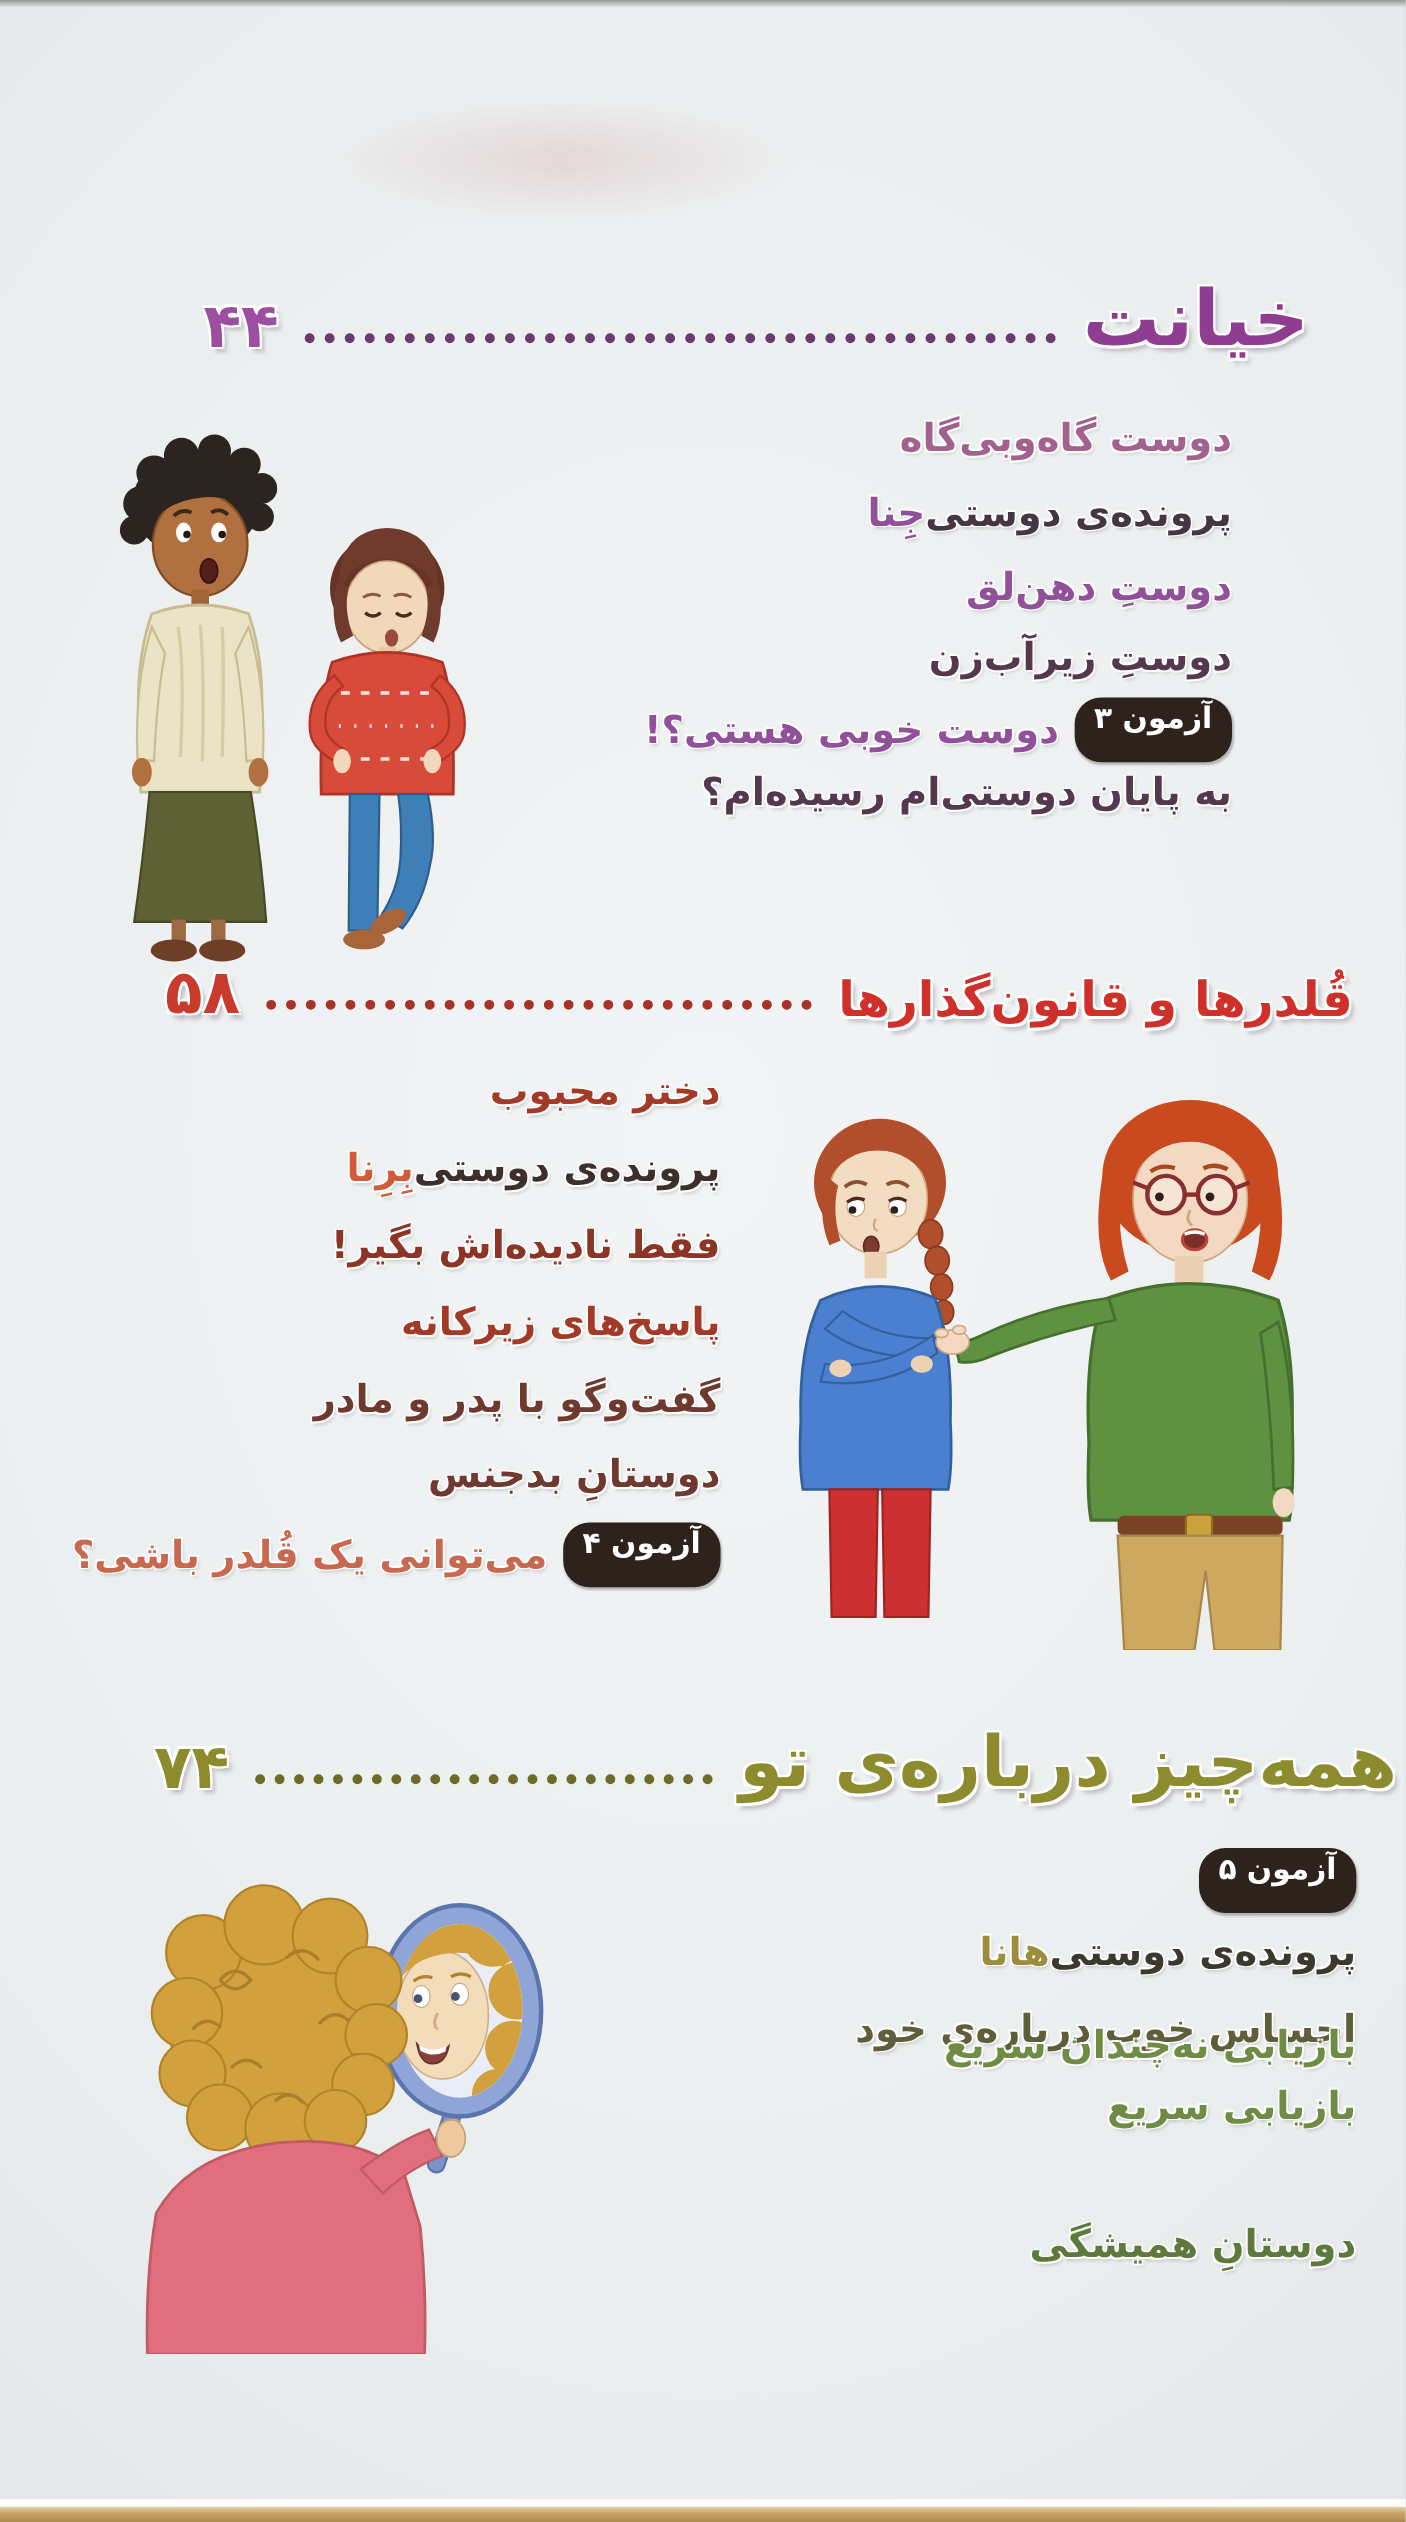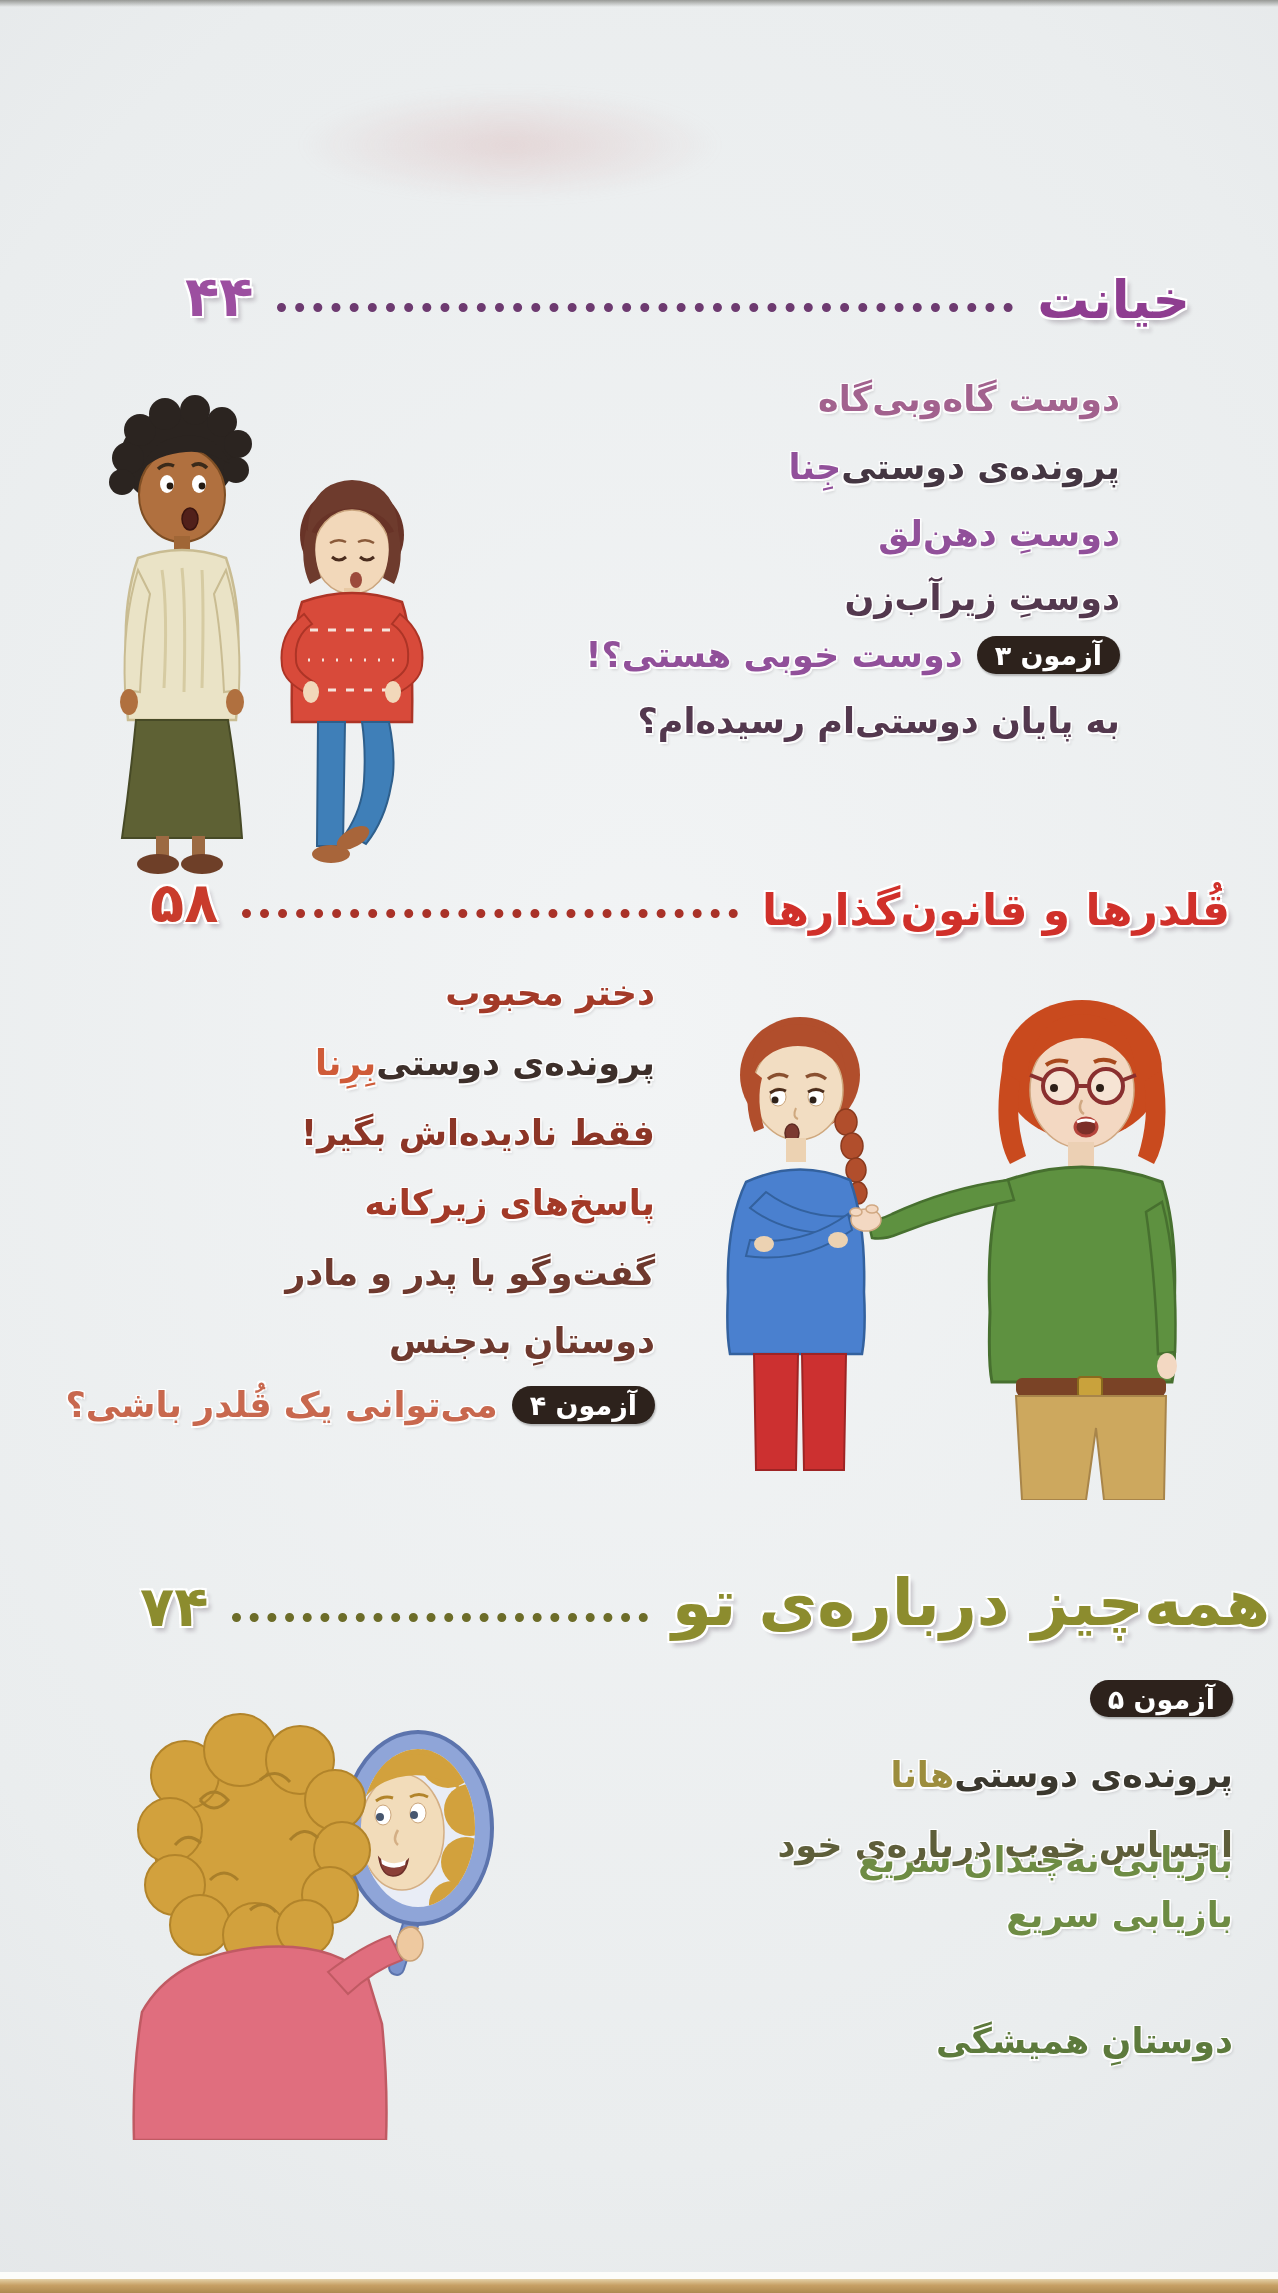--- a/index.html
+++ b/index.html
@@ -22,41 +22,41 @@
     filter:blur(6px);}
 
   
   .hdr{position:absolute;display:flex;align-items:flex-end;}
   .hdr .ttl{font-weight:bold;white-space:nowrap;line-height:1.05;
     text-shadow:2px 2px 0 #fff,-2px 2px 0 #fff,2px -2px 0 #fff,-2px -2px 0 #fff,4px 5px 4px rgba(40,20,40,.22);}
   .hdr .num{font-weight:bold;line-height:1.1;
     text-shadow:2px 2px 0 #fff,-2px 2px 0 #fff,2px -2px 0 #fff,-2px -2px 0 #fff,4px 5px 4px rgba(40,20,40,.22);margin-top:24px;}
   .hdr .dots{flex:1;margin:0 24px;padding-bottom:4px;border-bottom-style:dotted;border-bottom-width:9px;height:0;align-self:flex-end;margin-bottom:16px;}
   .h1{top:242px;left:185px;right:88px;}
-  .h1 .ttl{font-size:52px;color:#8e3d90;}
+  .h1 .ttl{font-size:70px;color:#8e3d90;}
   .h1 .num{font-size:56px;color:#9c4fa0;}
   .h1 .dots{border-color:#6d3a70;}
   .h2{top:848px;left:150px;right:48px;}
   .h2 .ttl{font-size:44px;color:#d0302a;}
   .h2 .num{font-size:56px;color:#c93b2c;}
   .h2 .dots{border-color:#a93228;}
   .h3{top:1552px;left:140px;right:8px;}
   .h3 .ttl{font-size:64px;color:#8c8c2e;}
   .h3 .num{font-size:56px;color:#8c8c2e;}
   .h3 .dots{border-color:#6c6c28;}
 
   
   .item{position:absolute;white-space:nowrap;font-weight:bold;font-size:35px;line-height:1.2;
     display:flex;align-items:center;}
   .item span.t{
     text-shadow:1.5px 1.5px 0 rgba(255,255,255,.85),-1.5px 1.5px 0 rgba(255,255,255,.85),
                 1.5px -1.5px 0 rgba(255,255,255,.85),-1.5px -1.5px 0 rgba(255,255,255,.85),
                 2px 3px 3px rgba(30,20,30,.14);}
   .badge{background:#2d221c;color:#fff;font-size:27px;font-weight:bold;
-    padding:4px 18px 1px;border-radius:24px;margin-left:14px;
+    padding:4px 18px 23px;border-radius:24px;margin-left:14px;
     box-shadow:1px 2px 2px rgba(0,0,0,.25);}
   
   .pk1{color:#a2628e}.pk2{color:#91509a}.pk3{color:#53384e}.dk1{color:#443642}
   
   .rd1{color:#a33a28}.rd2{color:#cf5b38}.rd3{color:#8c3526}.rd4{color:#6e392e}.rd5{color:#c8684e}.dk2{color:#3d2f2a}
   
   .gd1{color:#a3914c}.gd2{color:#9c8d3d}.gd3{color:#5e5e3a}.gd4{color:#6e8c44}.gd5{color:#5d7a3c}.dk3{color:#3b382e}
 
   
   .s1r{right:158px;}

